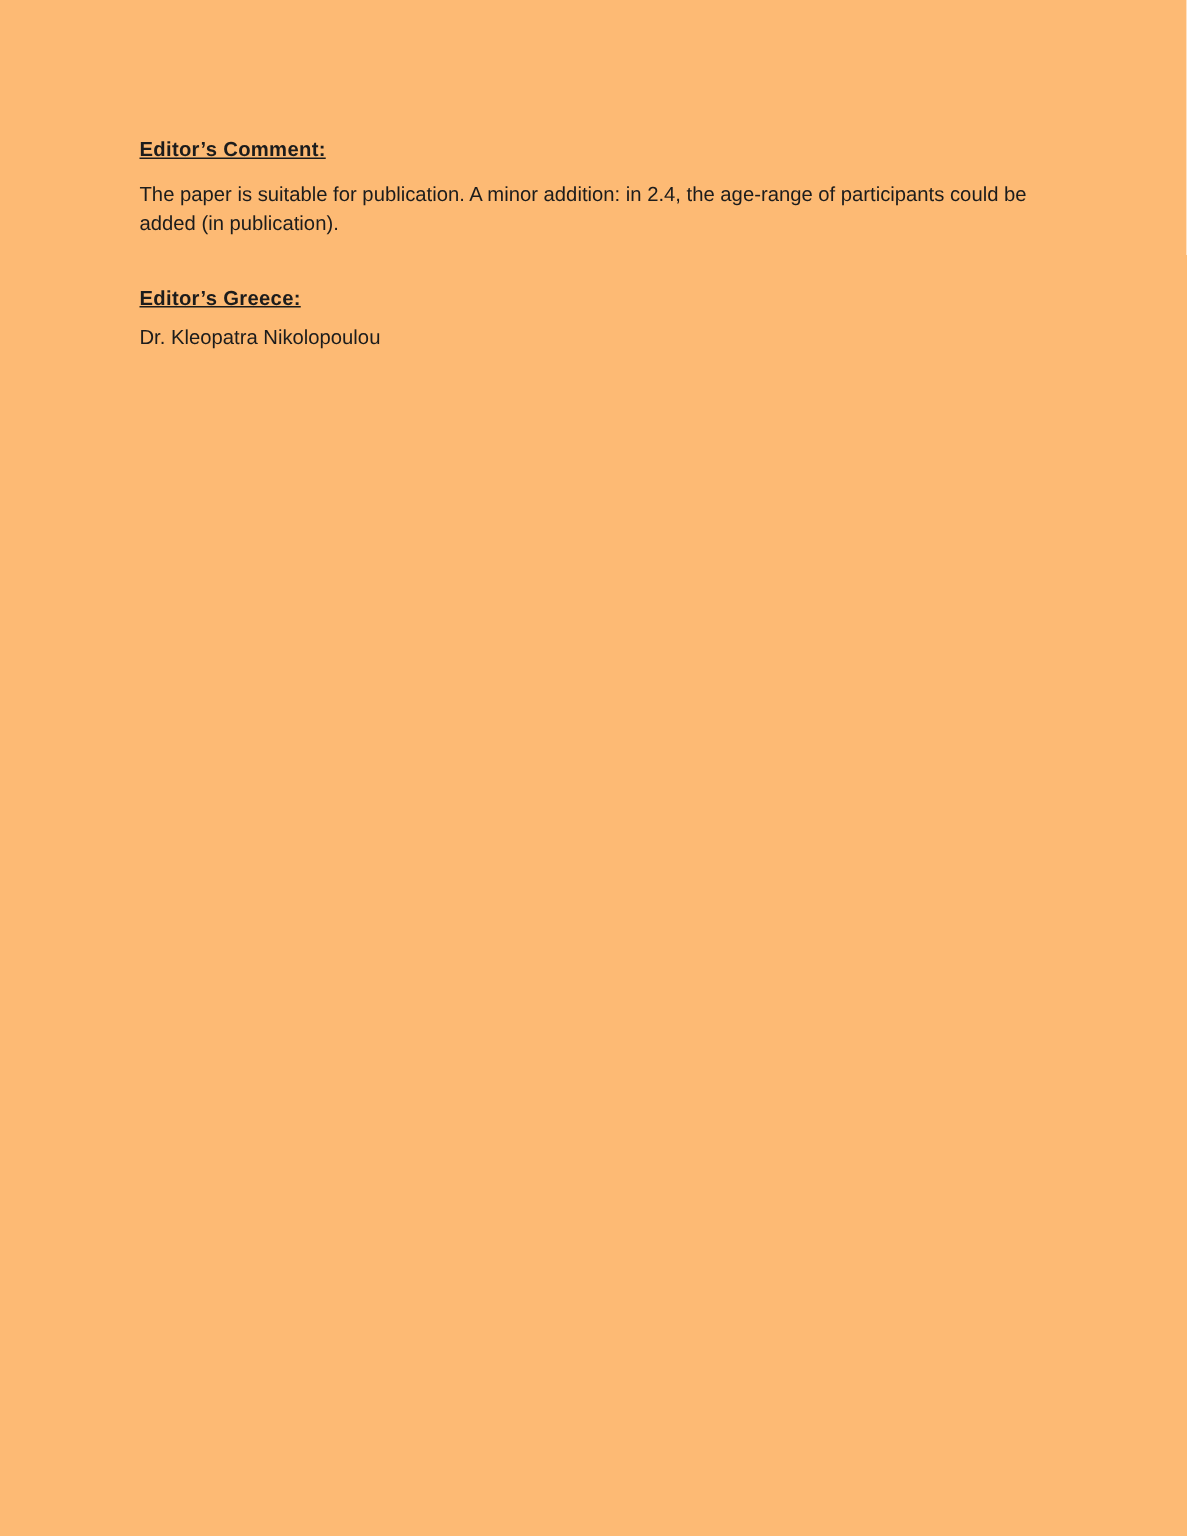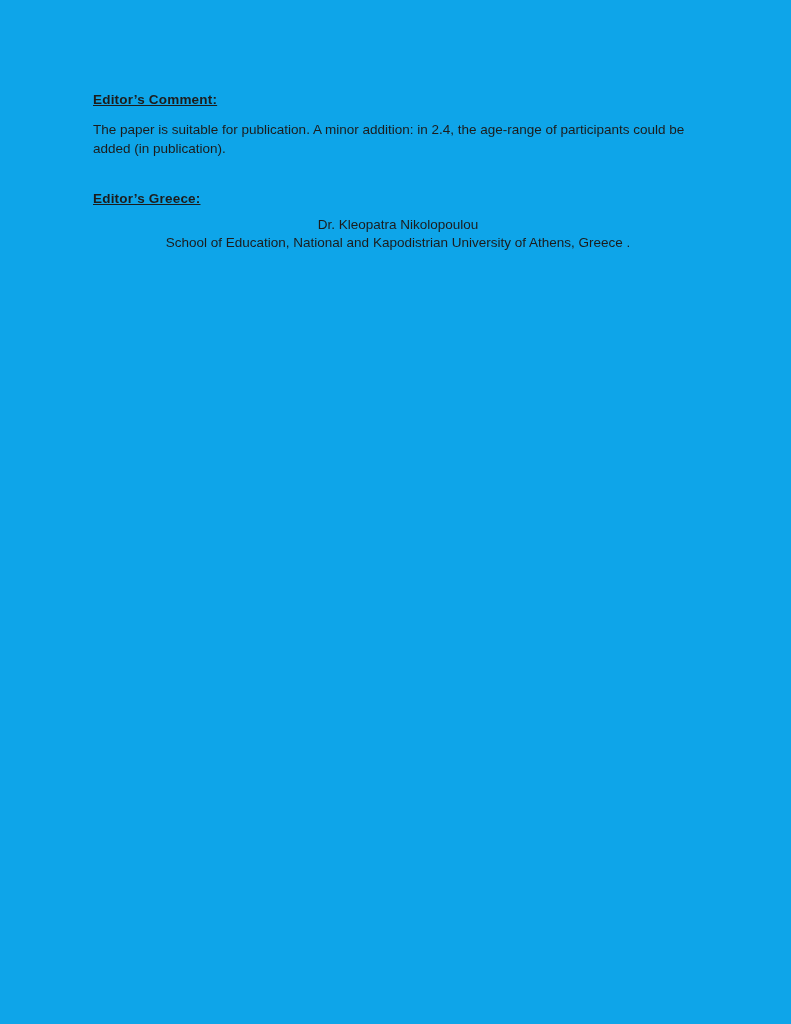--- a/index.html
+++ b/index.html
@@ -4,21 +4,21 @@
 <style>
   html, body {
     margin: 0;
     padding: 0;
     background: #ffffff;
   }
   .page {
     position: relative;
     width: 791px;
     height: 1024px;
-    background: #0ea5e9;
+    background: #fdba74;
     font-family: "Liberation Sans", "DejaVu Sans", sans-serif;
     color: #1c1c1c;
     overflow: hidden;
   }
   .content {
     position: absolute;
     left: 93px;
     top: 91px;
     right: 88px;
   }
@@ -40,37 +40,35 @@
     line-height: 18.5px;
     margin: 4px 0 32px 0;
   }
   .line {
     white-space: pre-wrap;
   }
   .details-block {
     font-size: 13.5px;
     line-height: 17.5px;
     margin: 0;
-    text-align: center;
   }
 </style>
 </head>
 <body>
 
 <div class="page">
   <div class="content">
 
     <div class="heading comment">Editor’s Comment:</div>
 
     <div class="paragraph">
       <div class="line">The paper is suitable for publication. A minor addition: in 2.4, the age-range of participants could be</div>
       <div class="line">added (in publication).</div>
     </div>
 
     <div class="heading details">Editor’s Greece:</div>
 
     <div class="details-block">
       <div class="line">Dr. Kleopatra Nikolopoulou</div>
-      <div class="line">School of Education, National and Kapodistrian University of Athens, Greece .</div>
     </div>
 
   </div>
 </div>
 
 </body></html>

